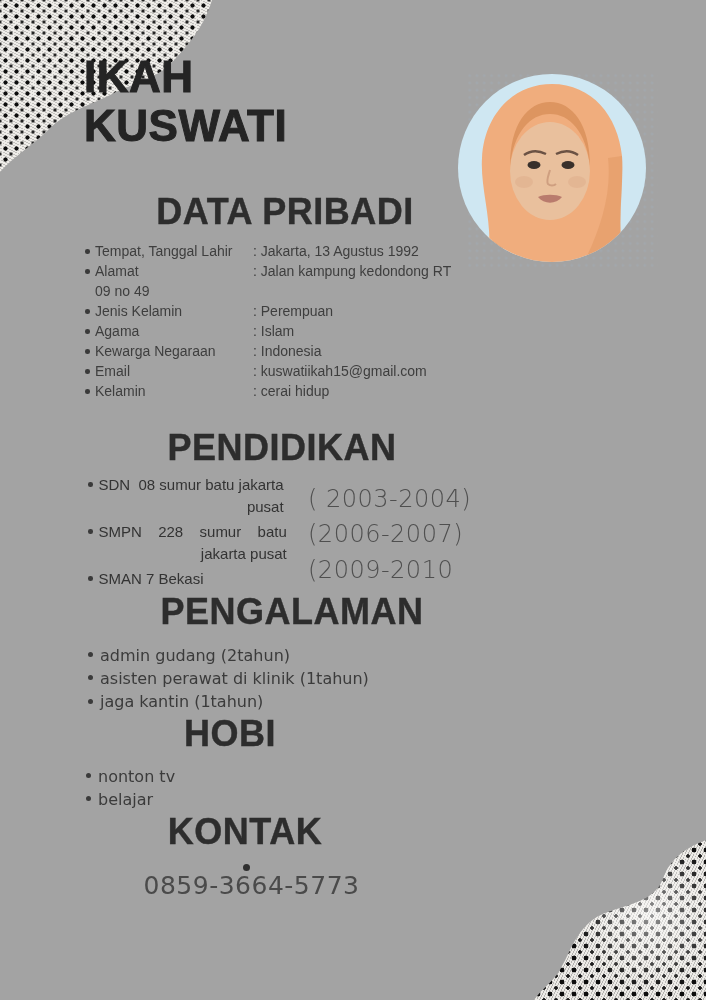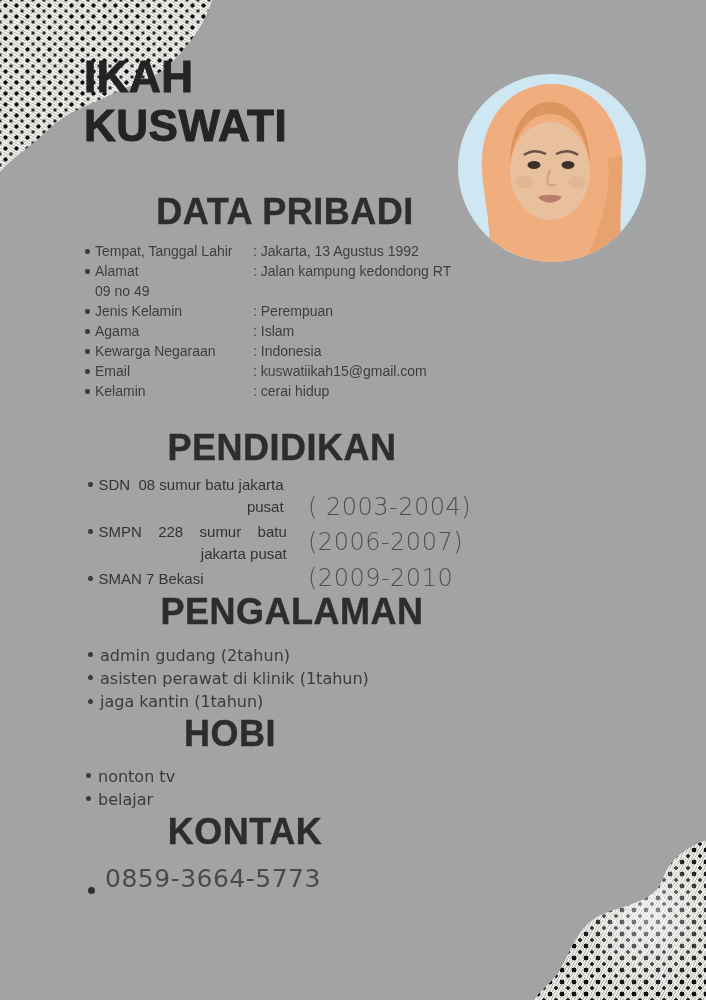--- a/index.html
+++ b/index.html
@@ -69,35 +69,35 @@
   .dot-s{width:4.5px;height:4.5px;position:absolute;left:10px;top:8px;}
   .dp-cont{padding-left:20px;}
   
   .edu-wrap{position:relative;margin-top:6px;}
   .edu-list{width:226px;font-size:15px;line-height:21.5px;color:#333333;text-align:right;}
   .edu-list li{display:flex;margin-bottom:4px;}
   .dot-e{width:4.5px;height:4.5px;margin:8px 6px 0 16px;}
   .edu-text div{white-space:pre-wrap;}
   .wide-gaps{word-spacing:4px;}
   .years{
-    position:absolute;left:236px;top:16px;
+    position:absolute;left:236px;top:8px;
     font-family:"DejaVu Sans",sans-serif;font-weight:300;
     font-size:24px;line-height:35.4px;color:#4f4f4f;letter-spacing:.5px;
   }
   
   .x-list{font-family:"DejaVu Sans",sans-serif;font-size:16px;line-height:23.2px;color:#3b3b3b;}
   .sec-peng .x-list{margin-top:12px;}
   .sec-hobi .x-list{margin-top:11px;}
   .x-list li{display:flex;align-items:center;}
   .dot-m{width:5px;height:5px;margin:0 7px 2px 6px;align-self:center;}
   
   .phone-row{
-    display:flex;align-items:flex-end;margin-top:12px;margin-left:13px;
+    display:flex;align-items:center;margin-top:12px;margin-left:13px;
     font-family:"DejaVu Sans",sans-serif;font-size:25px;line-height:30px;
-    color:#4a4a4a;letter-spacing:.5px;
+    color:#4a4a4a;letter-spacing:.5px;flex-direction:column;
   }
   .dot-l{width:7px;height:7px;margin-right:10px;background:#2f2f2f;}
 </style>
 </head>
 <body>
 
 <div class="page">
 
   <div class="blob blob-tl"></div>
   <div class="blob blob-br"></div>

